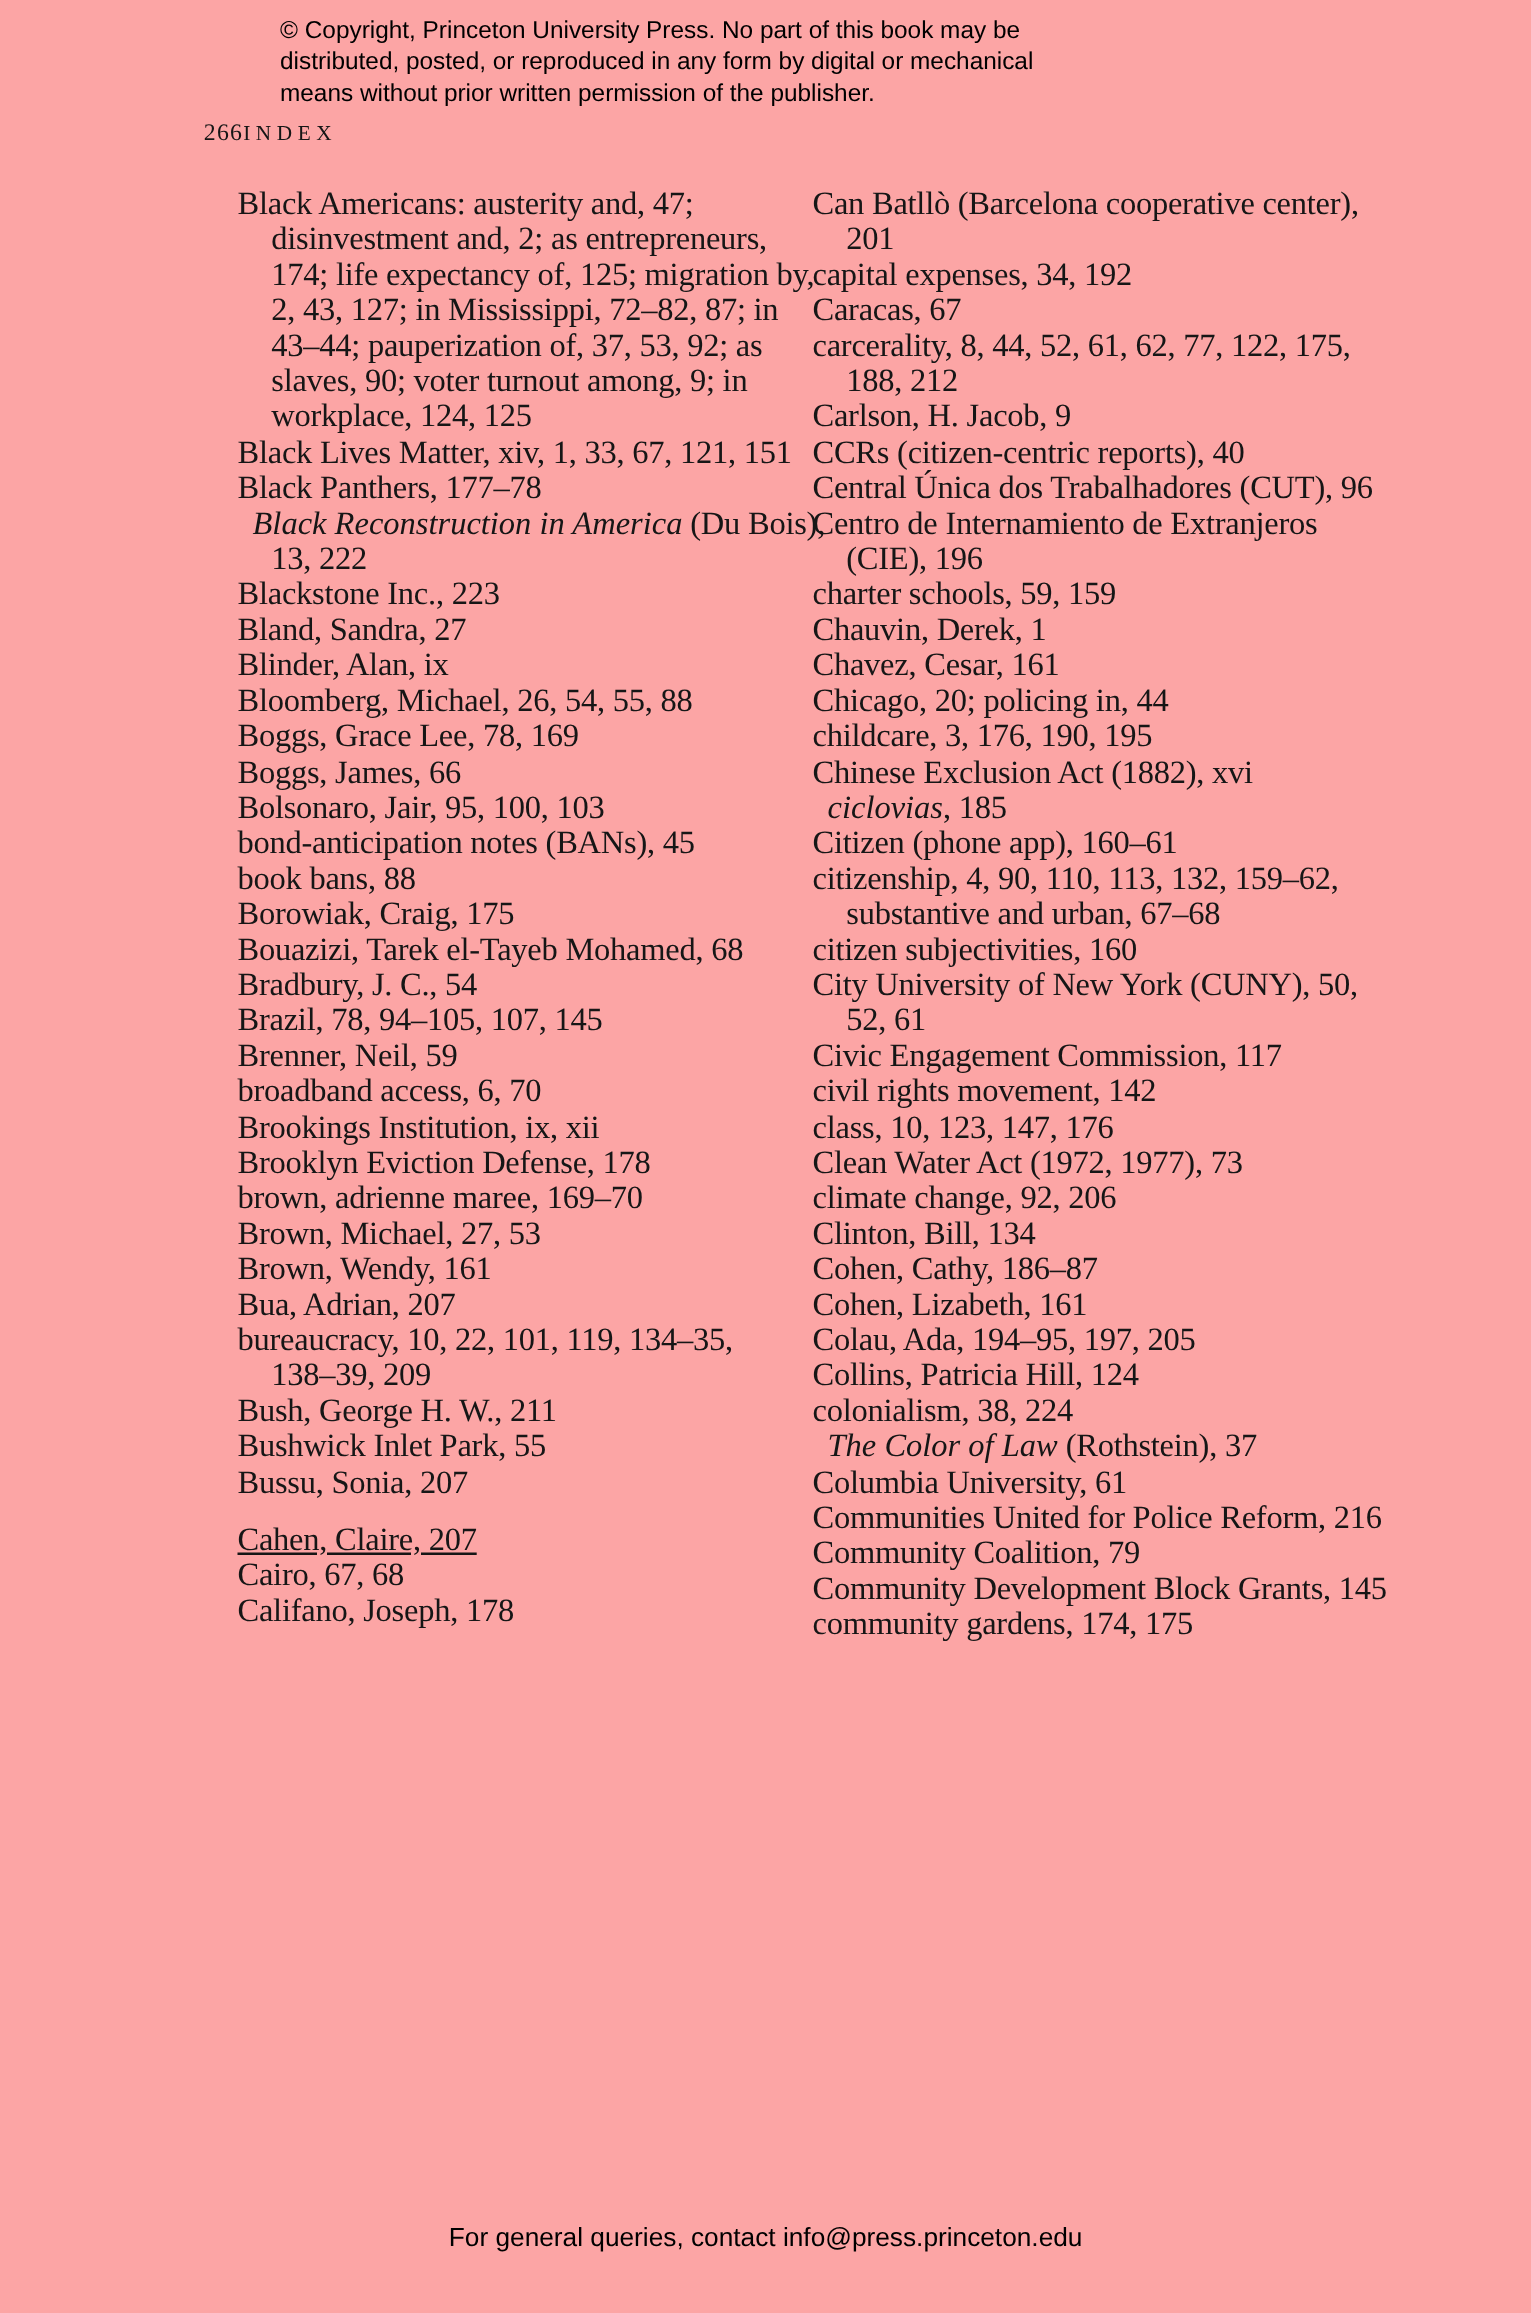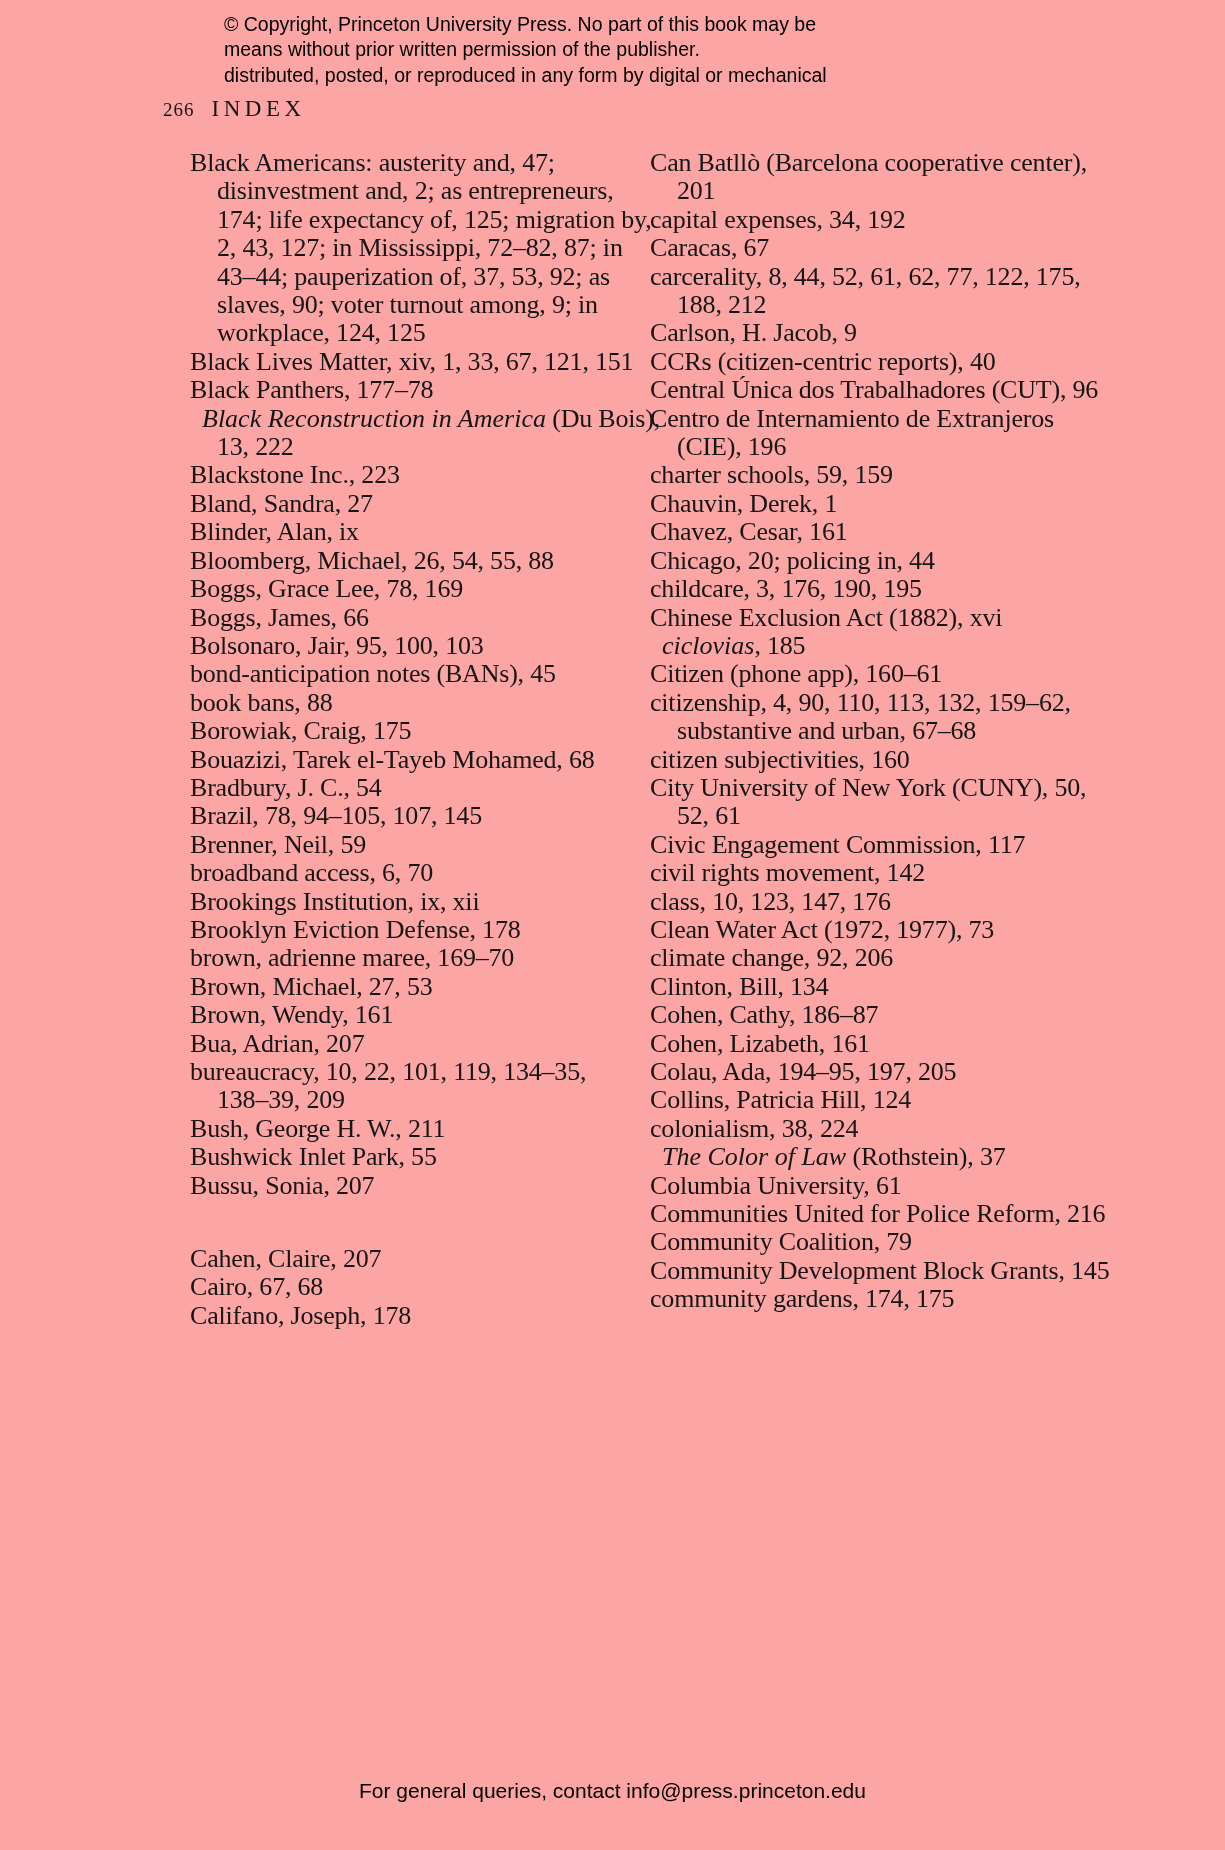--- a/index.html
+++ b/index.html
@@ -30,36 +30,35 @@
     top: 96px;
     font-family: "Liberation Serif", serif;
     font-size: 19px;
     color: #161616;
     white-space: nowrap;
   }
   .page-header .folio {
     letter-spacing: 1px;
   }
   .page-header .running-title {
-    font-size: 23px;
+    font-size: 17px;
     letter-spacing: 4.5px;
-    margin-left: 17px;
   }
   .index-column {
     position: absolute;
     top: 149px;
     font-family: "Liberation Serif", serif;
     font-size: 26px;
     line-height: 28.4px;
     letter-spacing: -0.2px;
     color: #161616;
   }
   .index-column.left  { left: 190px; width: 430px; }
   .index-column.right { left: 650px; width: 440px; }
-  .entry.gap { margin-top: 45px; }
+  .entry.gap { margin-top: 18px; text-decoration: underline; }
   .line { white-space: nowrap; }
   .line.indent { padding-left: 27px; }
   .line em { font-style: italic; letter-spacing: 0; margin-left: 12px; }
   .footer {
     position: absolute;
     left: 0;
     right: 0;
     top: 1779px;
     text-align: center;
     font-family: "Liberation Sans", sans-serif;
@@ -67,22 +66,22 @@
     color: #000000;
   }
 </style>
 </head>
 <body>
 
 <div class="page">
 
   <div class="copyright">
     <div>© Copyright, Princeton University Press. No part of this book may be</div>
+    <div>distributed, posted, or reproduced in any form by digital or mechanical</div>
     <div>means without prior written permission of the publisher.</div>
-    <div>distributed, posted, or reproduced in any form by digital or mechanical</div>
   </div>
 
   <div class="page-header">
     <span class="folio">266</span><span class="running-title">INDEX</span>
   </div>
 
   <div class="index-column left">
       <div class="entry">
         <div class="line"><span>Black Americans: austerity and, 47;</span></div>
         <div class="line indent"><span>disinvestment and, 2; as entrepreneurs,</span></div>

